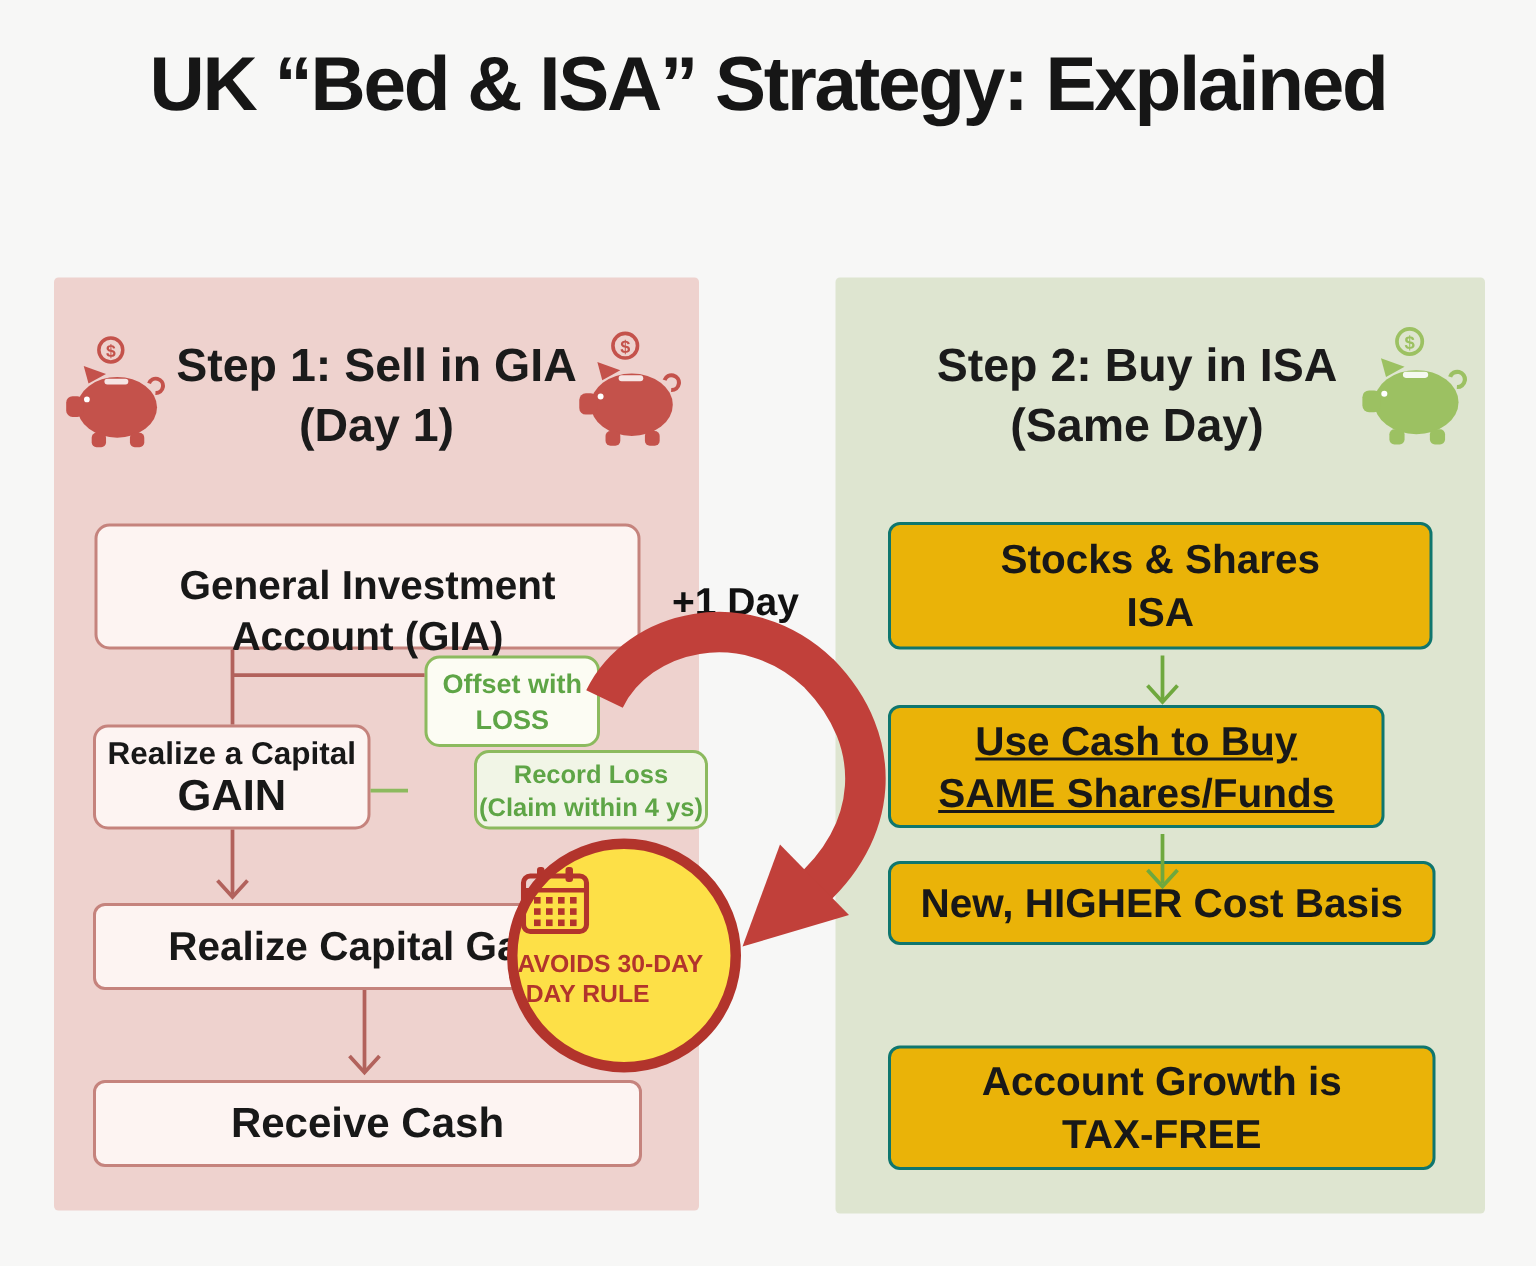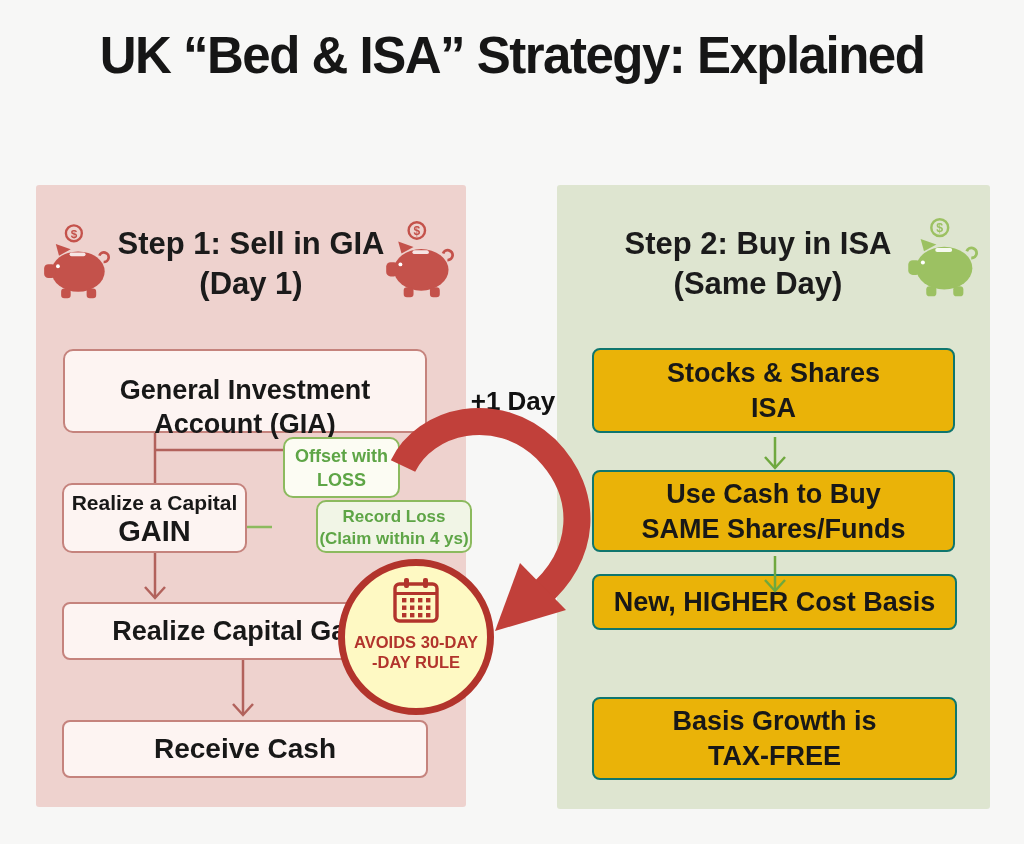--- a/index.html
+++ b/index.html
@@ -34,33 +34,33 @@
   .fbox-right{background:#eab308;border:2px solid #0f766e;}
   #box-gia{left:63px;top:349px;width:364px;height:84px;font-size:27px;line-height:34px;padding-top:22px;}
   #box-gain{left:62px;top:483px;width:185px;height:70px;padding-top:5px;}
   #box-gain .l1{font-size:21px;line-height:26px;}
   #box-gain .l2{font-size:29px;line-height:31px;}
   #box-offset{left:283px;top:437px;width:117px;height:61px;font-size:18px;line-height:24px;padding-top:5px;}
   #box-record{left:272px;top:500px;width:156px;height:53px;font-size:17px;line-height:22px;padding-top:4px;background:#f1f5e6;margin-left:44px;}
   #box-realize{left:62px;top:602px;width:366px;height:58px;font-size:27px;line-height:54px;border-radius:8px;}
   #box-receive{left:62px;top:720px;width:366px;height:58px;font-size:28px;line-height:54px;border-radius:8px;}
   #box-isa{left:592px;top:348px;width:363px;height:85px;font-size:27px;line-height:35px;padding-top:6px;border-radius:8px;}
-  #box-buy{left:592px;top:470px;width:363px;height:82px;font-size:27px;line-height:35px;padding-top:5px;border-radius:8px;}
+  #box-buy{left:592px;top:470px;width:331px;height:82px;font-size:27px;line-height:35px;padding-top:5px;border-radius:8px;text-decoration:underline;}
   #box-basis{left:592px;top:574px;width:365px;height:56px;font-size:27px;line-height:52px;border-radius:8px;}
   #box-growth{left:592px;top:697px;width:365px;height:83px;font-size:27px;line-height:35px;padding-top:5px;border-radius:8px;}
   
   #badge{
     left:338px;top:559px;width:156px;height:156px;box-sizing:border-box;
-    border:7px solid #b2342c;border-radius:50%;background:#fef9c3;
-    text-align:center;z-index:5;
+    border:7px solid #b2342c;border-radius:50%;background:#fde047;
+    text-align:left;z-index:5;
   }
   #badge .badge-text{font-size:16.5px;font-weight:bold;color:#b2342c;line-height:20px;margin-top:3px;}
   
   #plus-one-day{
-    left:448px;top:386px;width:130px;text-align:center;
+    left:448px;top:386px;width:130px;text-align:left;
     font-size:26px;font-weight:bold;color:#111;z-index:6;
   }
   
   .pig{display:block;}
   .pig-red{color:#c4524b;}
   .pig-green{color:#9cc162;}
   #pig-left1{left:42px;top:220px;width:68px;height:84px;}
   #pig-left2{left:384px;top:216px;width:70px;height:88px;}
   #pig-right{left:906px;top:212px;width:72px;height:92px;}
   
@@ -171,21 +171,21 @@
   <div class="abs fbox fbox-right" id="box-isa">
     <div>Stocks &amp; Shares</div>
     <div>ISA</div>
   </div>
   <div class="abs fbox fbox-right" id="box-buy">
     <div>Use Cash to Buy</div>
     <div>SAME Shares/Funds</div>
   </div>
   <div class="abs fbox fbox-right" id="box-basis">New, HIGHER Cost Basis</div>
   <div class="abs fbox fbox-right" id="box-growth">
-    <div>Basis Growth is</div>
+    <div>Account Growth is</div>
     <div>TAX-FREE</div>
   </div>
 
   <div class="abs" id="plus-one-day">+1 Day</div>
 
   <svg class="abs" id="connector-overlay" viewBox="0 0 1024 844">
 
     <g stroke="#b2625c" stroke-width="2.5" fill="none">
       <path d="M155 433 V483"></path>
       <path d="M155 450 H283"></path>

